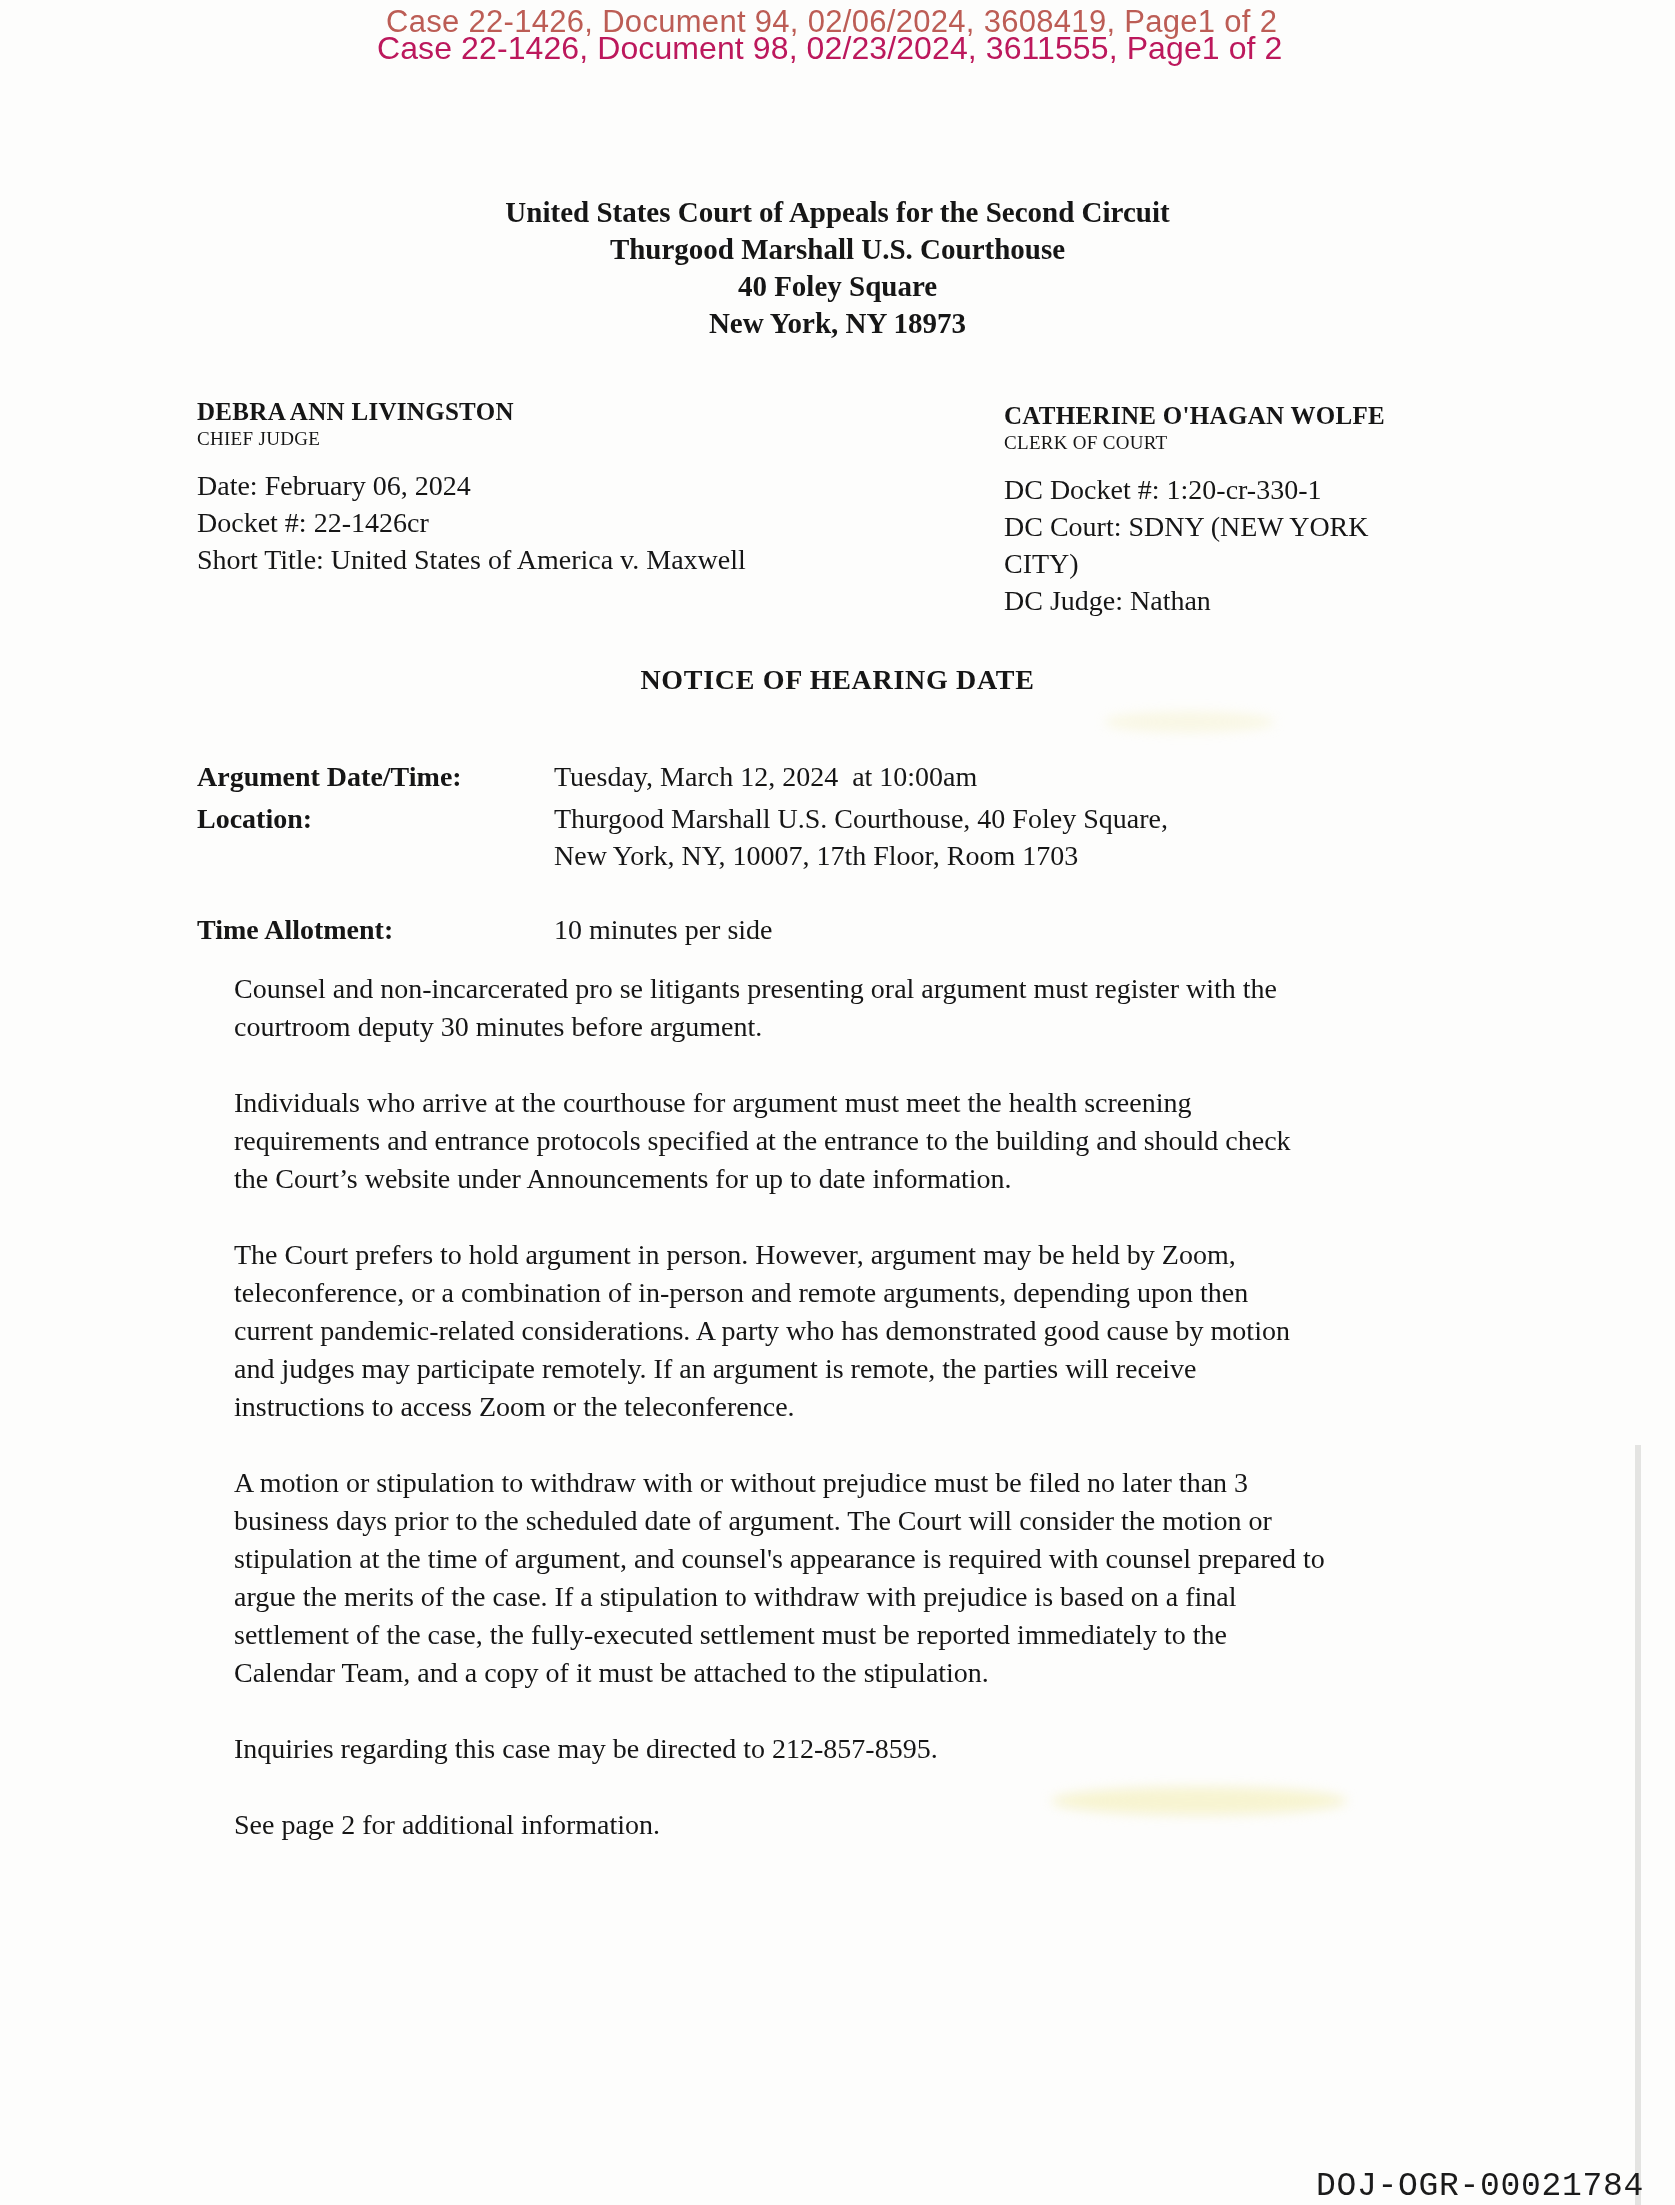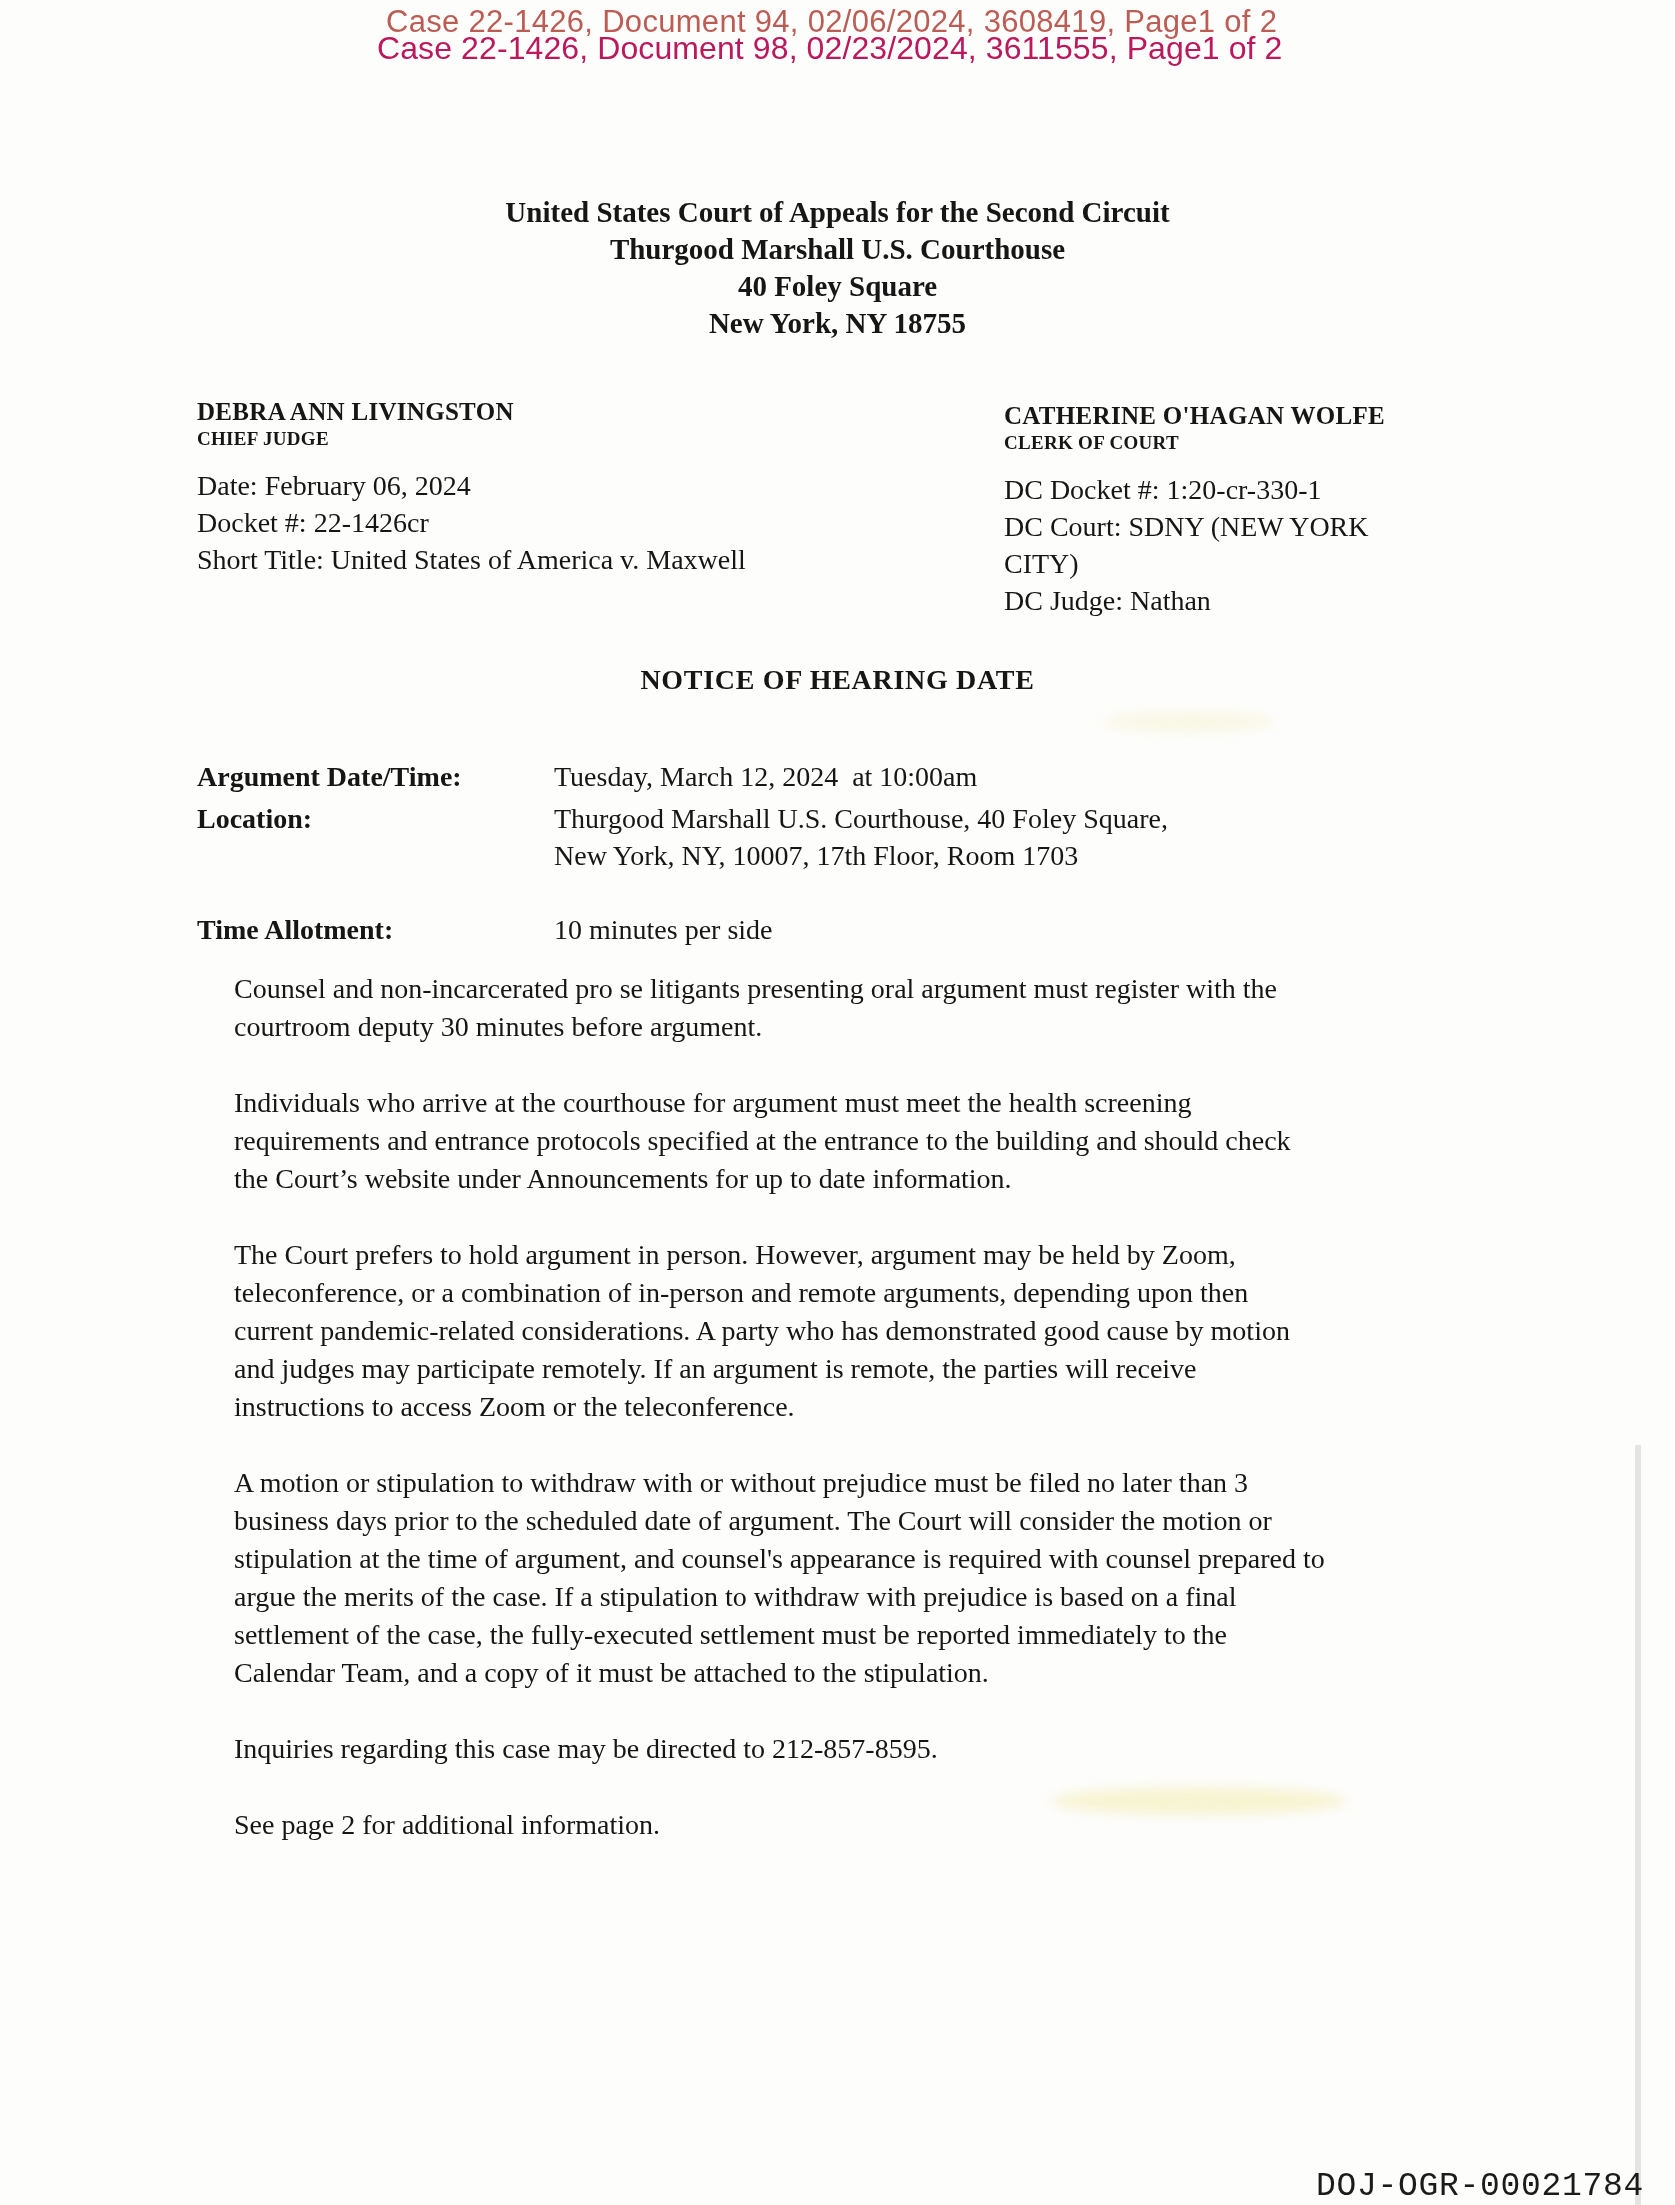--- a/index.html
+++ b/index.html
@@ -15,21 +15,21 @@
   .stamp-back{left:386px;top:4px;font-size:31px;color:#b5473e;opacity:.88;letter-spacing:0.3px;}
   .stamp-front{left:377px;top:30px;font-size:32px;color:#be185d;letter-spacing:0.1px;}
   
   .court-header{position:absolute;left:0;top:194px;width:100%;text-align:center;
     font-weight:bold;font-size:29px;line-height:37px;}
   
   .panel{position:absolute;}
   .panel-left{left:197px;top:397px;width:755px;}
   .panel-right{left:1004px;top:401px;width:539px;}
   .panel-name{font-size:25px;font-weight:bold;line-height:29px;letter-spacing:0.3px;}
-  .panel-role{font-size:19px;font-weight:bold;line-height:24px;margin-top:1.3px;letter-spacing:0.3px;}
+  .panel-role{font-size:19px;font-weight:normal;line-height:24px;margin-top:1.3px;letter-spacing:0.3px;}
   .panel-details{margin-top:16px;font-size:28px;line-height:37px;}
   .pre{white-space:pre-line;}
   
   .notice-title{position:absolute;left:0;top:663px;width:100%;text-align:center;
     font-size:28px;font-weight:bold;letter-spacing:0.7px;margin:0;line-height:33px;}
   
   .fields{position:absolute;left:197px;top:744px;width:1288px;font-size:28px;line-height:37px;margin-top:14px;}
   .field-row{display:flex;align-items:flex-start;}
   .field-row.location{margin-top:5.3px;}
   .field-row.time{margin-top:37px;}
@@ -52,21 +52,21 @@
 
 <div class="page">
 
   <div class="stamp stamp-back">Case 22-1426, Document 94, 02/06/2024, 3608419, Page1 of 2</div>
   <div class="stamp stamp-front">Case 22-1426, Document 98, 02/23/2024, 3611555, Page1 of 2</div>
 
   <header class="court-header">
     <div>United States Court of Appeals for the Second Circuit</div>
     <div>Thurgood Marshall U.S. Courthouse</div>
     <div>40 Foley Square</div>
-    <div>New York, NY 18755</div>
+    <div>New York, NY 18973</div>
   </header>
 
   <section class="panel panel-left">
     <div class="panel-name">DEBRA ANN LIVINGSTON</div>
     <div class="panel-role">CHIEF JUDGE</div>
     <div class="panel-details pre">Date: February 06, 2024
 Docket #: 22-1426cr
 Short Title: United States of America v. Maxwell</div>
   </section>
 

